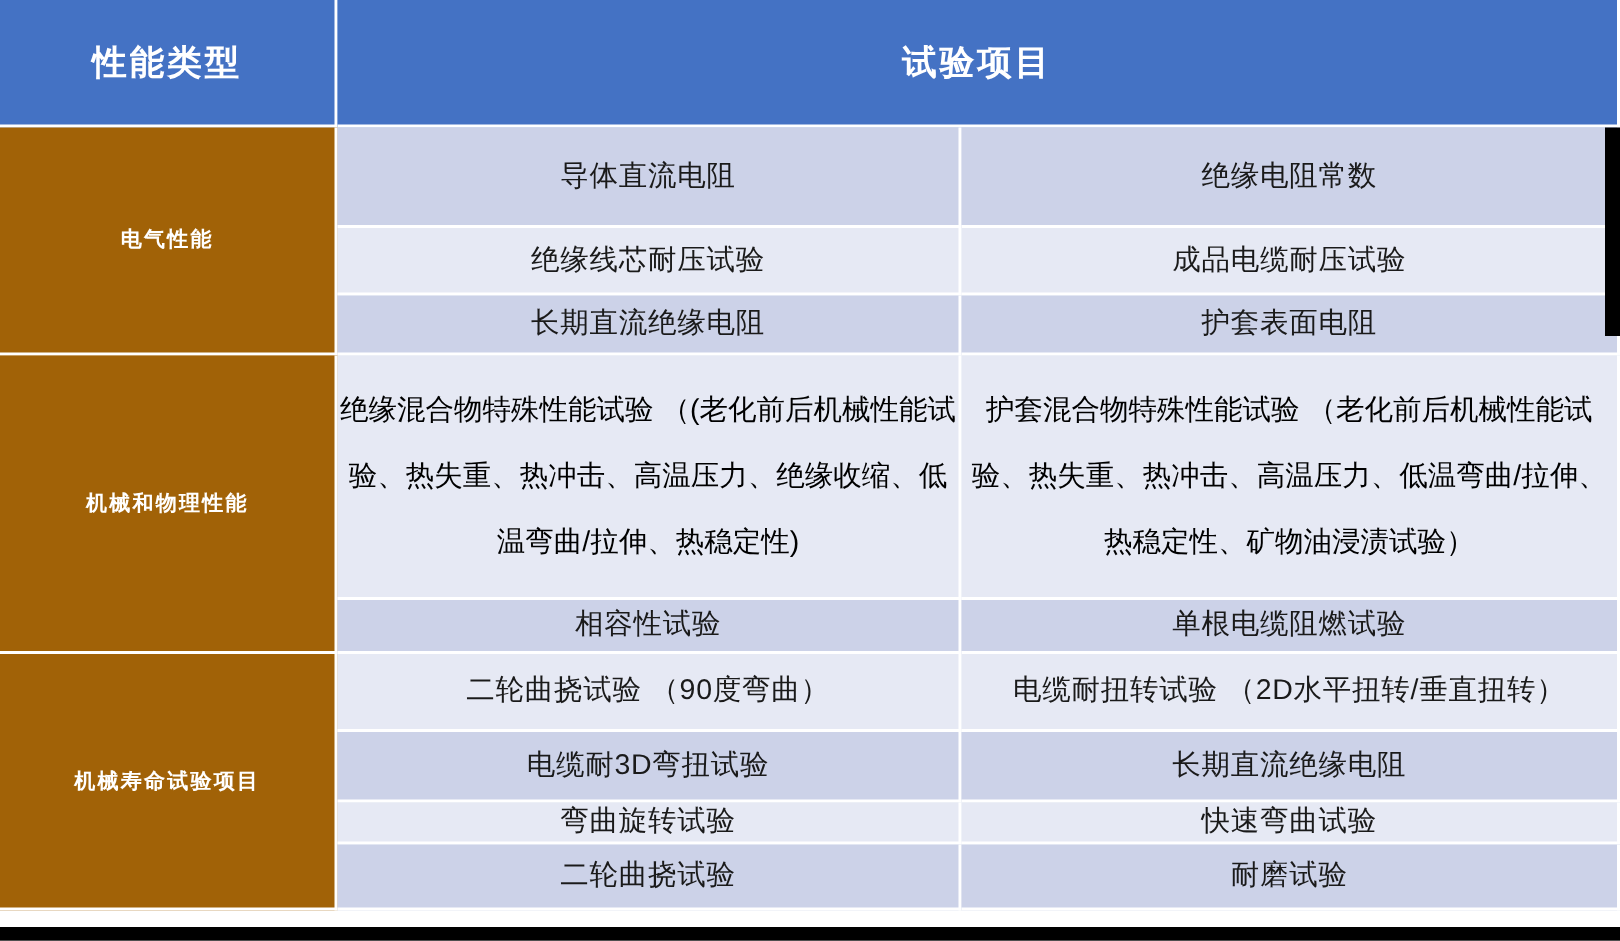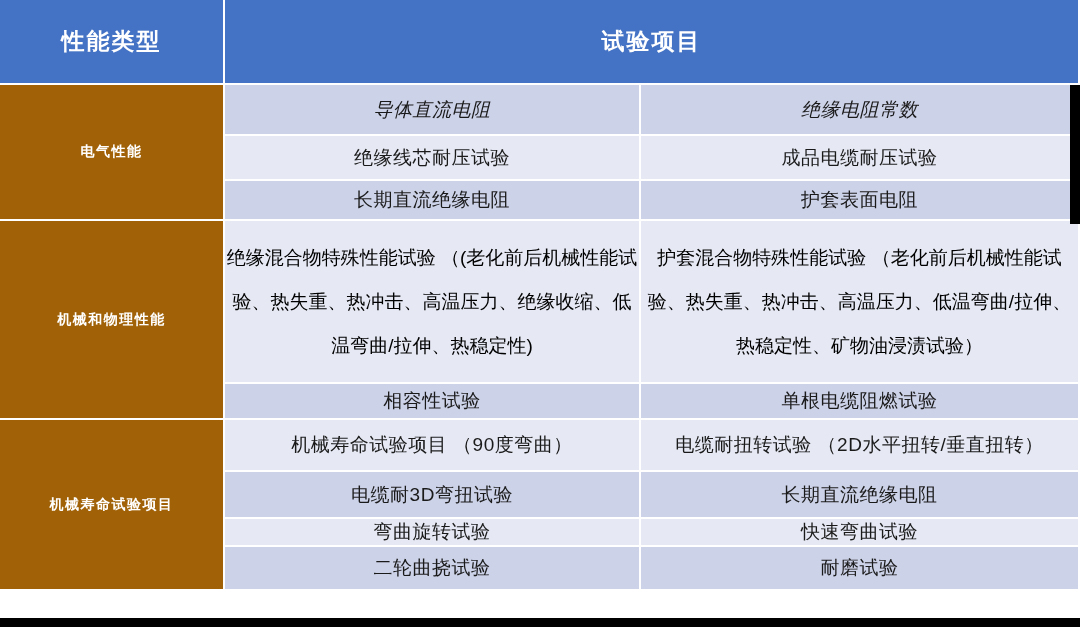--- a/index.html
+++ b/index.html
@@ -77,21 +77,21 @@
 
   .cell-tall {
     background: #e6e9f4;
     font-size: 19px;
     line-height: 44px;
     padding: 6px 10px;
     text-align: center;
   }
 
   
-  .r-e1 { height: 51px; font-style: italic; }
+  .r-e1 { height: 67px; }
   .r-e2 { height: 45px; }
   .r-e3 { height: 40px; }
   .r-big { height: 163px; }
   .r-m2 { height: 36px; }
   .r-l1 { height: 52px; }
   .r-l2 { height: 47px; }
   .r-l3 { height: 28px; }
   .r-l4 { height: 44px; }
 
   
@@ -150,21 +150,21 @@
         <td class="cell-tall r-big">绝缘混合物特殊性能试验 （(老化前后机械性能试验、热失重、热冲击、高温压力、绝缘收缩、低温弯曲/拉伸、热稳定性)</td>
         <td class="cell-tall r-big">护套混合物特殊性能试验 （老化前后机械性能试验、热失重、热冲击、高温压力、低温弯曲/拉伸、热稳定性、矿物油浸渍试验）</td>
       </tr>
       <tr>
         <td class="cell band-dark r-m2">相容性试验</td>
         <td class="cell band-dark r-m2">单根电缆阻燃试验</td>
       </tr>
 
       <tr>
         <td class="cat" rowspan="4">机械寿命试验项目</td>
-        <td class="cell band-light r-l1">机械寿命试验项目 （90度弯曲）</td>
+        <td class="cell band-light r-l1">二轮曲挠试验 （90度弯曲）</td>
         <td class="cell band-light r-l1">电缆耐扭转试验 （2D水平扭转/垂直扭转）</td>
       </tr>
       <tr>
         <td class="cell band-dark r-l2">电缆耐3D弯扭试验</td>
         <td class="cell band-dark r-l2">长期直流绝缘电阻</td>
       </tr>
       <tr>
         <td class="cell band-light r-l3">弯曲旋转试验</td>
         <td class="cell band-light r-l3">快速弯曲试验</td>
       </tr>

